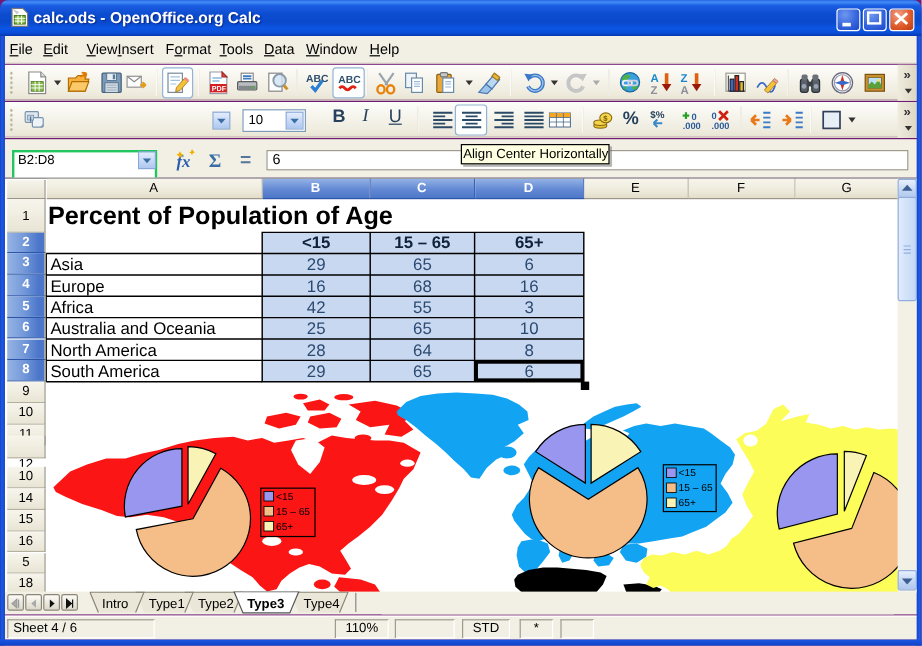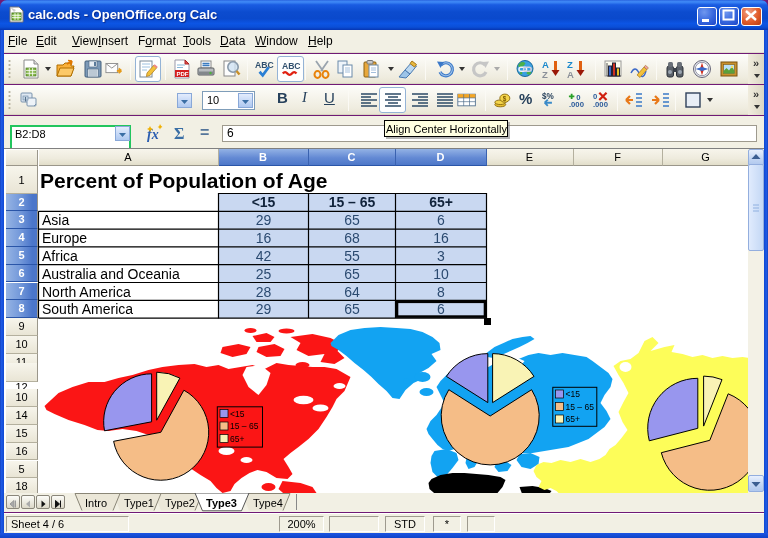--- a/index.html
+++ b/index.html
@@ -536,21 +536,21 @@
           <text x="165" y="506.5">Type2</text>
           <text x="253" y="506.5">Type4</text>
   <path d="M195 493h54l-7.5 17.8h-39z" fill="#fff" stroke="#555" stroke-width="1"></path>
           <text x="206" y="507" font-weight="bold">Type3</text>
   </g>
  </svg>
  <div class="abs" style="left:292px;top:1px;width:1px;height:16px;background:#888"></div>
 </div>
 <div id="statusbar" class="abs">
   <div class="sfield" style="left:2px;width:123px">Sheet 4 / 6</div>
-  <div class="sfield" style="left:275px;width:45px;text-align:center">200%</div>
+  <div class="sfield" style="left:275px;width:45px;text-align:center">110%</div>
   <div class="sfield" style="left:325px;width:50px"></div>
   <div class="sfield" style="left:381px;width:40px;text-align:center">STD</div>
   <div class="sfield" style="left:429px;width:28px;text-align:center">*</div>
   <div class="sfield" style="left:463px;width:28px"></div>
 </div>
 <div id="brL" class="abs"></div>
     <div id="brR" class="abs"></div>
     <div id="brB" class="abs"></div>
 <div id="tooltip" class="abs">Align Center Horizontally</div>
 </div>

